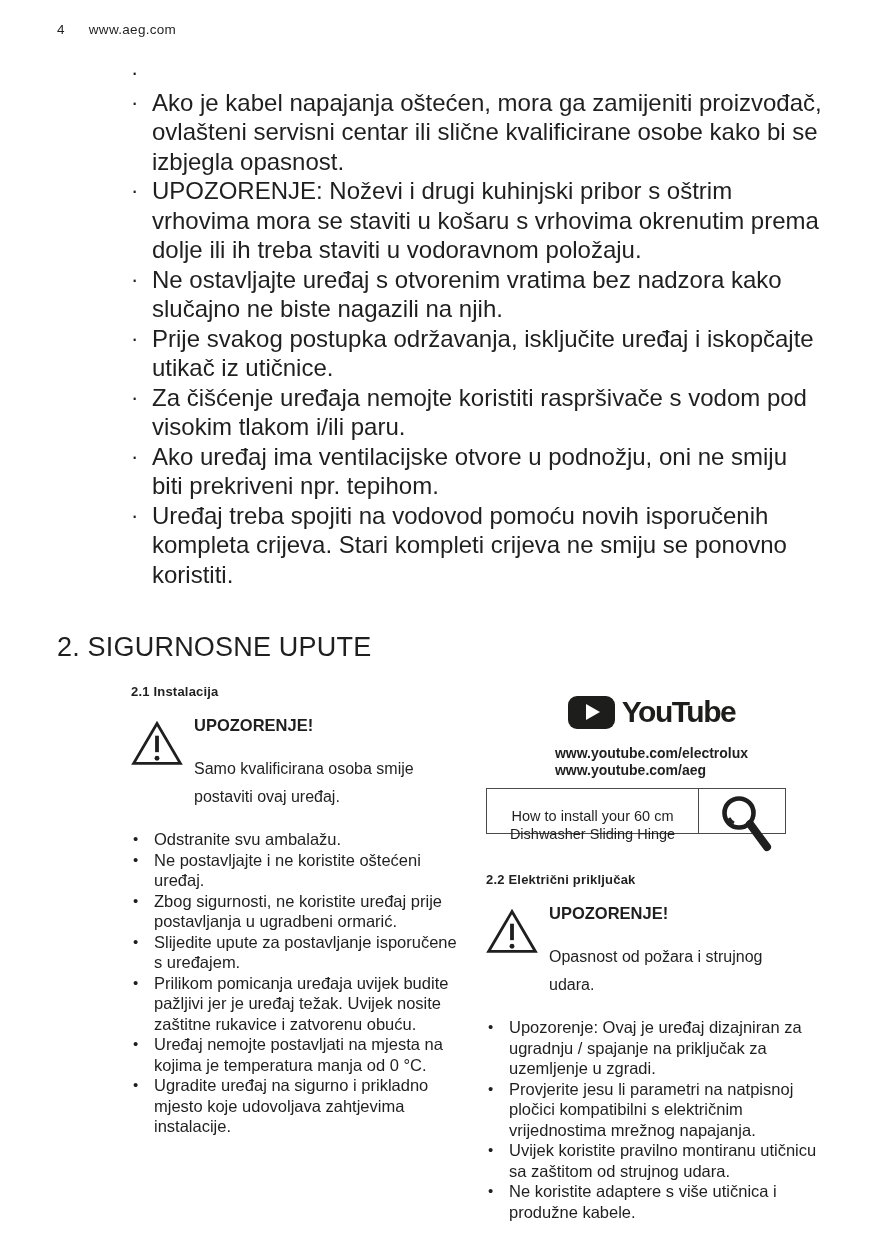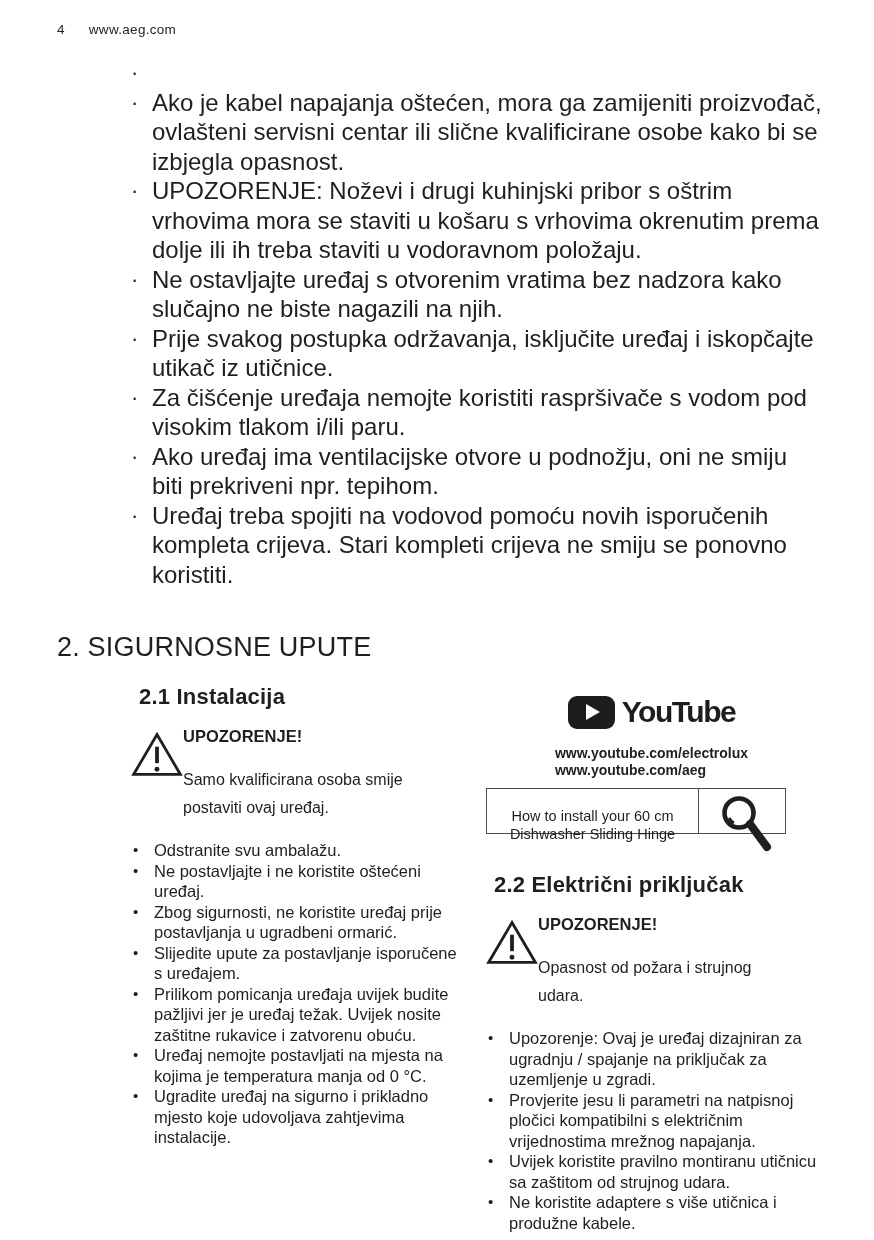--- a/index.html
+++ b/index.html
@@ -16,23 +16,23 @@
   
   .intro-list { position:absolute; left:131px; top:58px; width:692px; list-style:none; }
   .intro-list li { display:flex; font-size:24px; line-height:29.5px; }
   .intro-list .dot { flex:none; width:21px; font-size:22px; }
   
   .section-title { position:absolute; left:57px; top:632px; font-size:27px;
     font-weight:normal; letter-spacing:.2px; }
   
   .columns { position:absolute; left:131px; top:684px; width:687px; display:flex; gap:24px; }
   .col { width:331px; }
-  .col-heading { font-size:22px; font-weight:bold; letter-spacing:.2px;margin-left:8px; }
-  
-  .warning { display:flex; gap:0; margin-top:16px; }
+  .col-heading { font-size:13px; font-weight:bold; letter-spacing:.2px; }
+  
+  .warning { display:flex; gap:11px; margin-top:16px; }
   .warning .tri { flex:none; width:52px; padding-top:5px; }
   .warning .w-title { font-size:16.5px; font-weight:bold; line-height:20px; }
   .warning .w-text { font-size:16px; line-height:28px; width:230px;margin-top:20px; }
   
   .col-list { list-style:none; margin-top:18px; }
   .col-list li { display:flex; font-size:16.5px; line-height:20.5px; margin-bottom:0; }
   .col-list .dot { flex:none; width:23px; font-size:15px; padding-left:2px; }
   
   .yt-block { margin-top:11px; }
   .yt-row { display:flex; align-items:center; gap:16px;flex-direction:column; }

